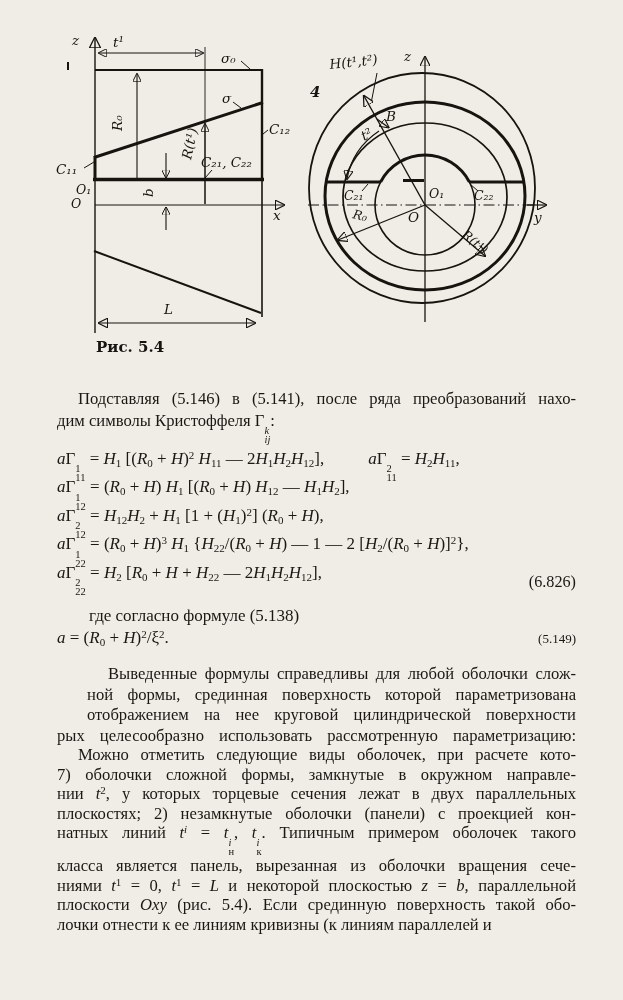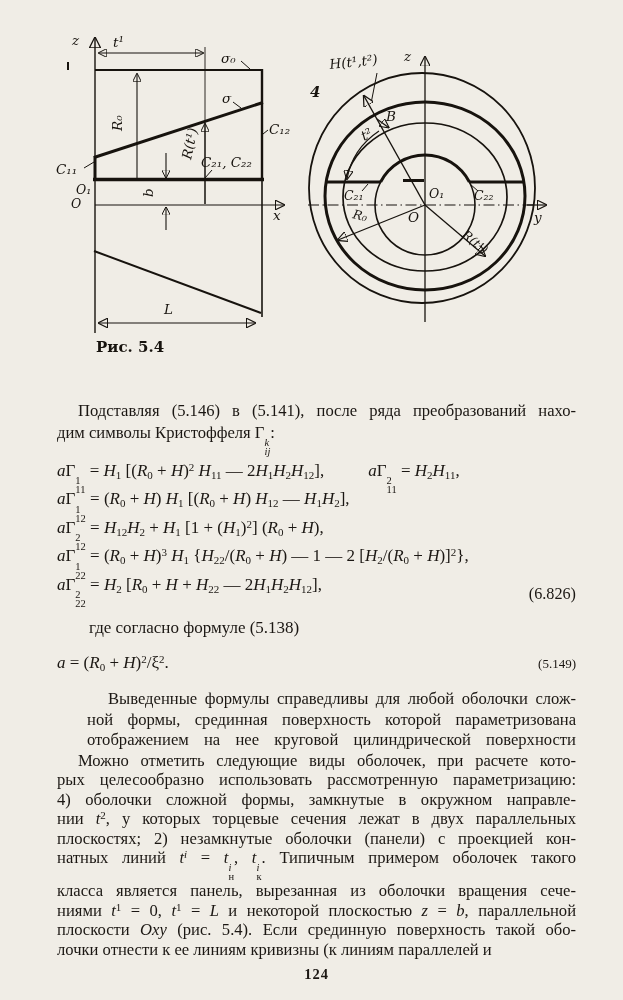--- a/index.html
+++ b/index.html
@@ -5,42 +5,42 @@
   html,body{margin:0;padding:0;background:#d8d5cf;}
   .page{position:relative;width:623px;height:1000px;background:#f0ede6;
         font-family:"Liberation Serif","DejaVu Serif",serif;color:#1b1713;overflow:hidden;}
   .fig{position:absolute;top:0;left:0;}
   .fig text{fill:#17130e;font-family:"DejaVu Serif","Liberation Serif",serif;}
   .fig .lbl{font-style:italic;font-size:13.5px;}
   .fig .lbl-sm{font-style:italic;font-size:12.5px;}
   .fig .cap{font-weight:bold;font-size:15px;}
   .fig line,.fig path,.fig ellipse{stroke:#17130e;fill:none;stroke-linecap:butt;}
 
-  .textblock{position:absolute;left:57px;top:400px;width:519px;}
+  .textblock{position:absolute;left:57px;top:388px;width:519px;}
   .para{font-size:16.6px;}
   .p1{line-height:21.5px;}
   .p2{margin-top:13px;line-height:20.6px;margin-left:30px;}
   .p3{line-height:19.4px;}
   .line{text-align:justify;text-align-last:justify;}
   .line.lastline{text-align-last:left;}
   .line.indent{text-indent:21px;}
 
   sub,sup{font-size:11px;line-height:0;}
   sup{vertical-align:0.45em;}
   sub{vertical-align:-0.25em;}
   .ss{display:inline-flex;flex-direction:column;vertical-align:-0.5em;}
   .ss .u,.ss .d{font-size:10.5px;line-height:9px;display:block;}
 
   .eqs{margin-top:10px;font-size:17px;}
   .eqrow{display:flex;justify-content:space-between;align-items:flex-end;
          height:28.5px;line-height:28.5px;white-space:nowrap;}
   .eqrow .n{font-size:16.2px;}
   .gap{display:inline-block;width:44px;}
   .where{margin-top:9px;font-size:17px;line-height:21px;margin-left:32px;}
-  .aeq{margin-top:13px;display:flex;justify-content:space-between;
+  .aeq{margin-top:0;display:flex;justify-content:space-between;
        align-items:baseline;font-size:17px;line-height:24px;}
   .aeq .n{font-size:13px;}
 
   .pagenum{position:absolute;top:966px;left:57px;width:519px;text-align:center;
            font-weight:bold;font-size:14.5px;letter-spacing:1px;}
 </style>
 </head>
 <body>
 
 <div class="page">
@@ -202,34 +202,33 @@
 
     <div class="para p2">
 
     <div class="line indent">Выведенные формулы справедливы для любой оболочки слож-</div>
         <div class="line">ной формы, срединная поверхность которой параметризована</div>
         <div class="line">отображением на нее круговой цилиндрической поверхности</div>
       </div>
 
     <div class="para p3">
 
-    <div class="line indent">Можно отметить следующие виды оболочек, при расчете кото-</div>
-        <div class="line">рых целесообразно использовать рассмотренную параметризацию:</div>
-        <div class="line">4) оболочки сложной формы, замкнутые в окружном направле-</div>
+    <div class="line">рых целесообразно использовать рассмотренную параметризацию:</div>
+        <div class="line indent">Можно отметить следующие виды оболочек, при расчете кото-</div>
+        <div class="line">7) оболочки сложной формы, замкнутые в окружном направле-</div>
         <div class="line">нии <i>t</i><sup>2</sup>, у которых торцевые сечения лежат в двух параллельных</div>
         <div class="line">плоскостях; 2) незамкнутые оболочки (панели) с проекцией кон-</div>
         <div class="line">натных линий <i>t</i><sup><i>i</i></sup> = <i>t</i><span class="ss">
             <span class="u"><i>i</i></span>
             <span class="d">н</span>
           </span>, <i>t</i><span class="ss">
             <span class="u"><i>i</i></span>
             <span class="d">к</span>
           </span>. Типичным примером оболочек такого</div>
         <div class="line">класса является панель, вырезанная из оболочки вращения сече-</div>
         <div class="line">ниями <i>t</i><sup>1</sup> = 0, <i>t</i><sup>1</sup> = <i>L</i> и некоторой плоскостью <i>z</i> = <i>b</i>, параллельной</div>
         <div class="line">плоскости <i>Oxy</i> (рис. 5.4). Если срединную поверхность такой обо-</div>
         <div class="line lastline">лочки отнести к ее линиям кривизны (к линиям параллелей и</div>
       </div>
 
   </div>
 
-  <div class="pagenum">124</div>
 </div>
 
 </body></html>

